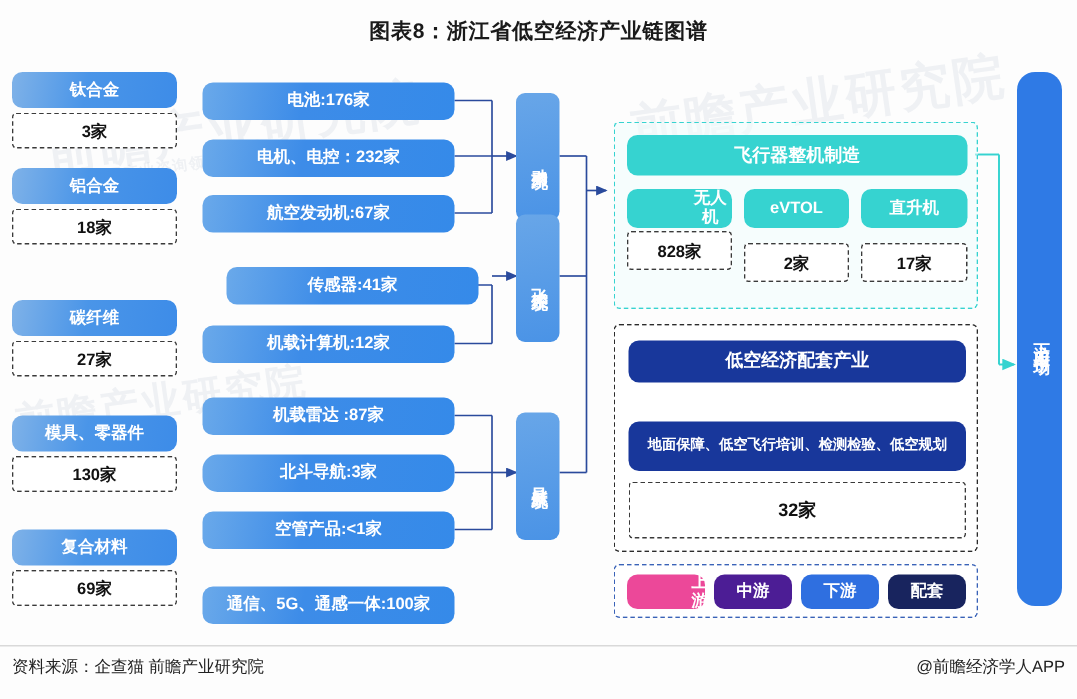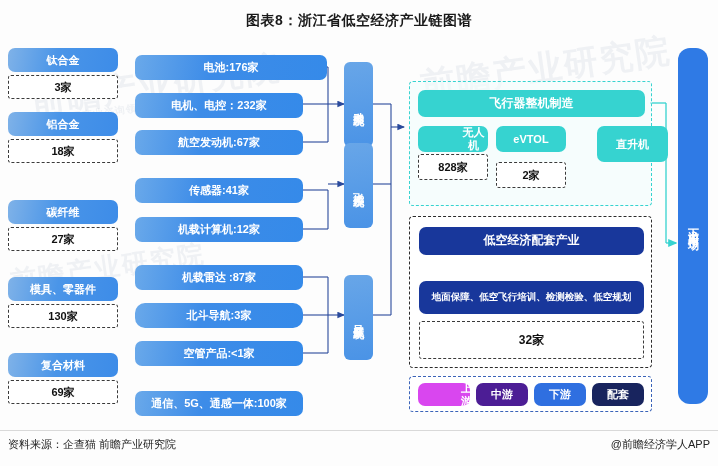--- a/index.html
+++ b/index.html
@@ -124,53 +124,54 @@
 
 <div class="pill up" style="left:8px;top:200px;width:110px;height:24px;">碳纤维</div>
 <div class="dashbox" style="left:8px;top:227px;width:110px;height:24px;">27家</div>
 
 <div class="pill up" style="left:8px;top:277px;width:110px;height:24px;">模具、零器件</div>
 <div class="dashbox" style="left:8px;top:304px;width:110px;height:24px;">130家</div>
 
 <div class="pill up" style="left:8px;top:353px;width:110px;height:24px;">复合材料</div>
 <div class="dashbox" style="left:8px;top:380px;width:110px;height:24px;">69家</div>
 
-<div class="pill mid" style="left:135px;top:55px;width:192px;height:25px;">电池:176家</div>
+<div class="pill mid" style="left:135px;top:55px;width:168px;height:25px;">电池:176家</div>
 <div class="pill mid" style="left:135px;top:93px;width:168px;height:25px;">电机、电控：232家</div>
 <div class="pill mid" style="left:135px;top:130px;width:168px;height:25px;">航空发动机:67家</div>
-<div class="pill mid" style="left:135px;top:178px;width:168px;height:25px;">传感器:41家</div>
+<div class="pill mid" style="left:151px;top:178px;width:168px;height:25px;">传感器:41家</div>
 <div class="pill mid" style="left:135px;top:217px;width:168px;height:25px;">机载计算机:12家</div>
 <div class="pill mid" style="left:135px;top:265px;width:168px;height:25px;">机载雷达 :87家</div>
 <div class="pill mid" style="left:135px;top:303px;width:168px;height:25px;border-radius:10px;">北斗导航:3家</div>
 <div class="pill mid" style="left:135px;top:341px;width:168px;height:25px;">空管产品:&lt;1家</div>
 <div class="pill mid" style="left:135px;top:391px;width:168px;height:25px;">通信、5G、通感一体:100家</div>
 
 <div class="pill sys" style="left:344px;top:62px;width:29px;height:85px;">动力系统</div>
 <div class="pill sys" style="left:344px;top:143px;width:29px;height:85px;">飞控系统</div>
 <div class="pill sys" style="left:344px;top:275px;width:29px;height:85px;">导航系统</div>
 
 <div class="panel" id="panel-aircraft" style="left:409px;top:81px;width:243px;height:125px;">
   <div class="pill cyan" style="left:8px;top:8px;width:227px;height:27px;font-size:12px;">飞行器整机制造</div>
 
   <div class="pill cyan" style="left:8px;top:44px;width:70px;height:26px;padding-left:41px;">无人机</div>
   <div class="pill cyan" style="left:86px;top:44px;width:70px;height:26px;">eVTOL</div>
-  <div class="pill cyan" style="left:164px;top:44px;width:71px;height:36px;margin-left:23px;">直升机</div>
+  <div class="pill cyan" style="left:164px;top:44px;width:71px;height:26px;">直升机</div>
 
   <div class="dashbox" style="left:8px;top:72px;width:70px;height:26px;">828家</div>
   <div class="dashbox" style="left:86px;top:80px;width:70px;height:26px;">2家</div>
+  <div class="dashbox" style="left:164px;top:80px;width:71px;height:26px;">17家</div>
 </div>
 
 <div class="panel" id="panel-support" style="left:409px;top:216px;width:243px;height:152px;">
   <div class="pill navy" style="left:9px;top:10px;width:225px;height:28px;font-size:12px;">低空经济配套产业</div>
   <div class="pill navy" style="left:9px;top:64px;width:225px;height:33px;font-size:9.5px;padding:15px 4px;">地面保障、低空飞行培训、检测检验、低空规划</div>
   <div class="dashbox" style="left:9px;top:104px;width:225px;height:38px;font-size:12px;">32家</div>
 </div>
 
 <div class="panel" id="panel-legend" style="left:409px;top:376px;width:243px;height:36px;">
-  <div class="pill" style="left:8px;top:6px;width:52px;height:23px;background:#d946ef;padding-left:45px;">上游</div>
+  <div class="pill" style="left:8px;top:6px;width:52px;height:23px;background:#ec4899;padding-left:45px;">上游</div>
   <div class="pill" style="left:66px;top:6px;width:52px;height:23px;background:#4c1d95;">中游</div>
   <div class="pill" style="left:124px;top:6px;width:52px;height:23px;background:#2f6fe0;">下游</div>
   <div class="pill" style="left:182px;top:6px;width:52px;height:23px;background:#18245e;">配套</div>
 </div>
 
 <div id="downstream" style="left:678px;top:48px;width:30px;height:356px;">下游应用市场</div>
 
 <div id="rule"></div>
 <div id="src">资料来源：企查猫 前瞻产业研究院</div>
 <div id="brand">@前瞻经济学人APP</div>

